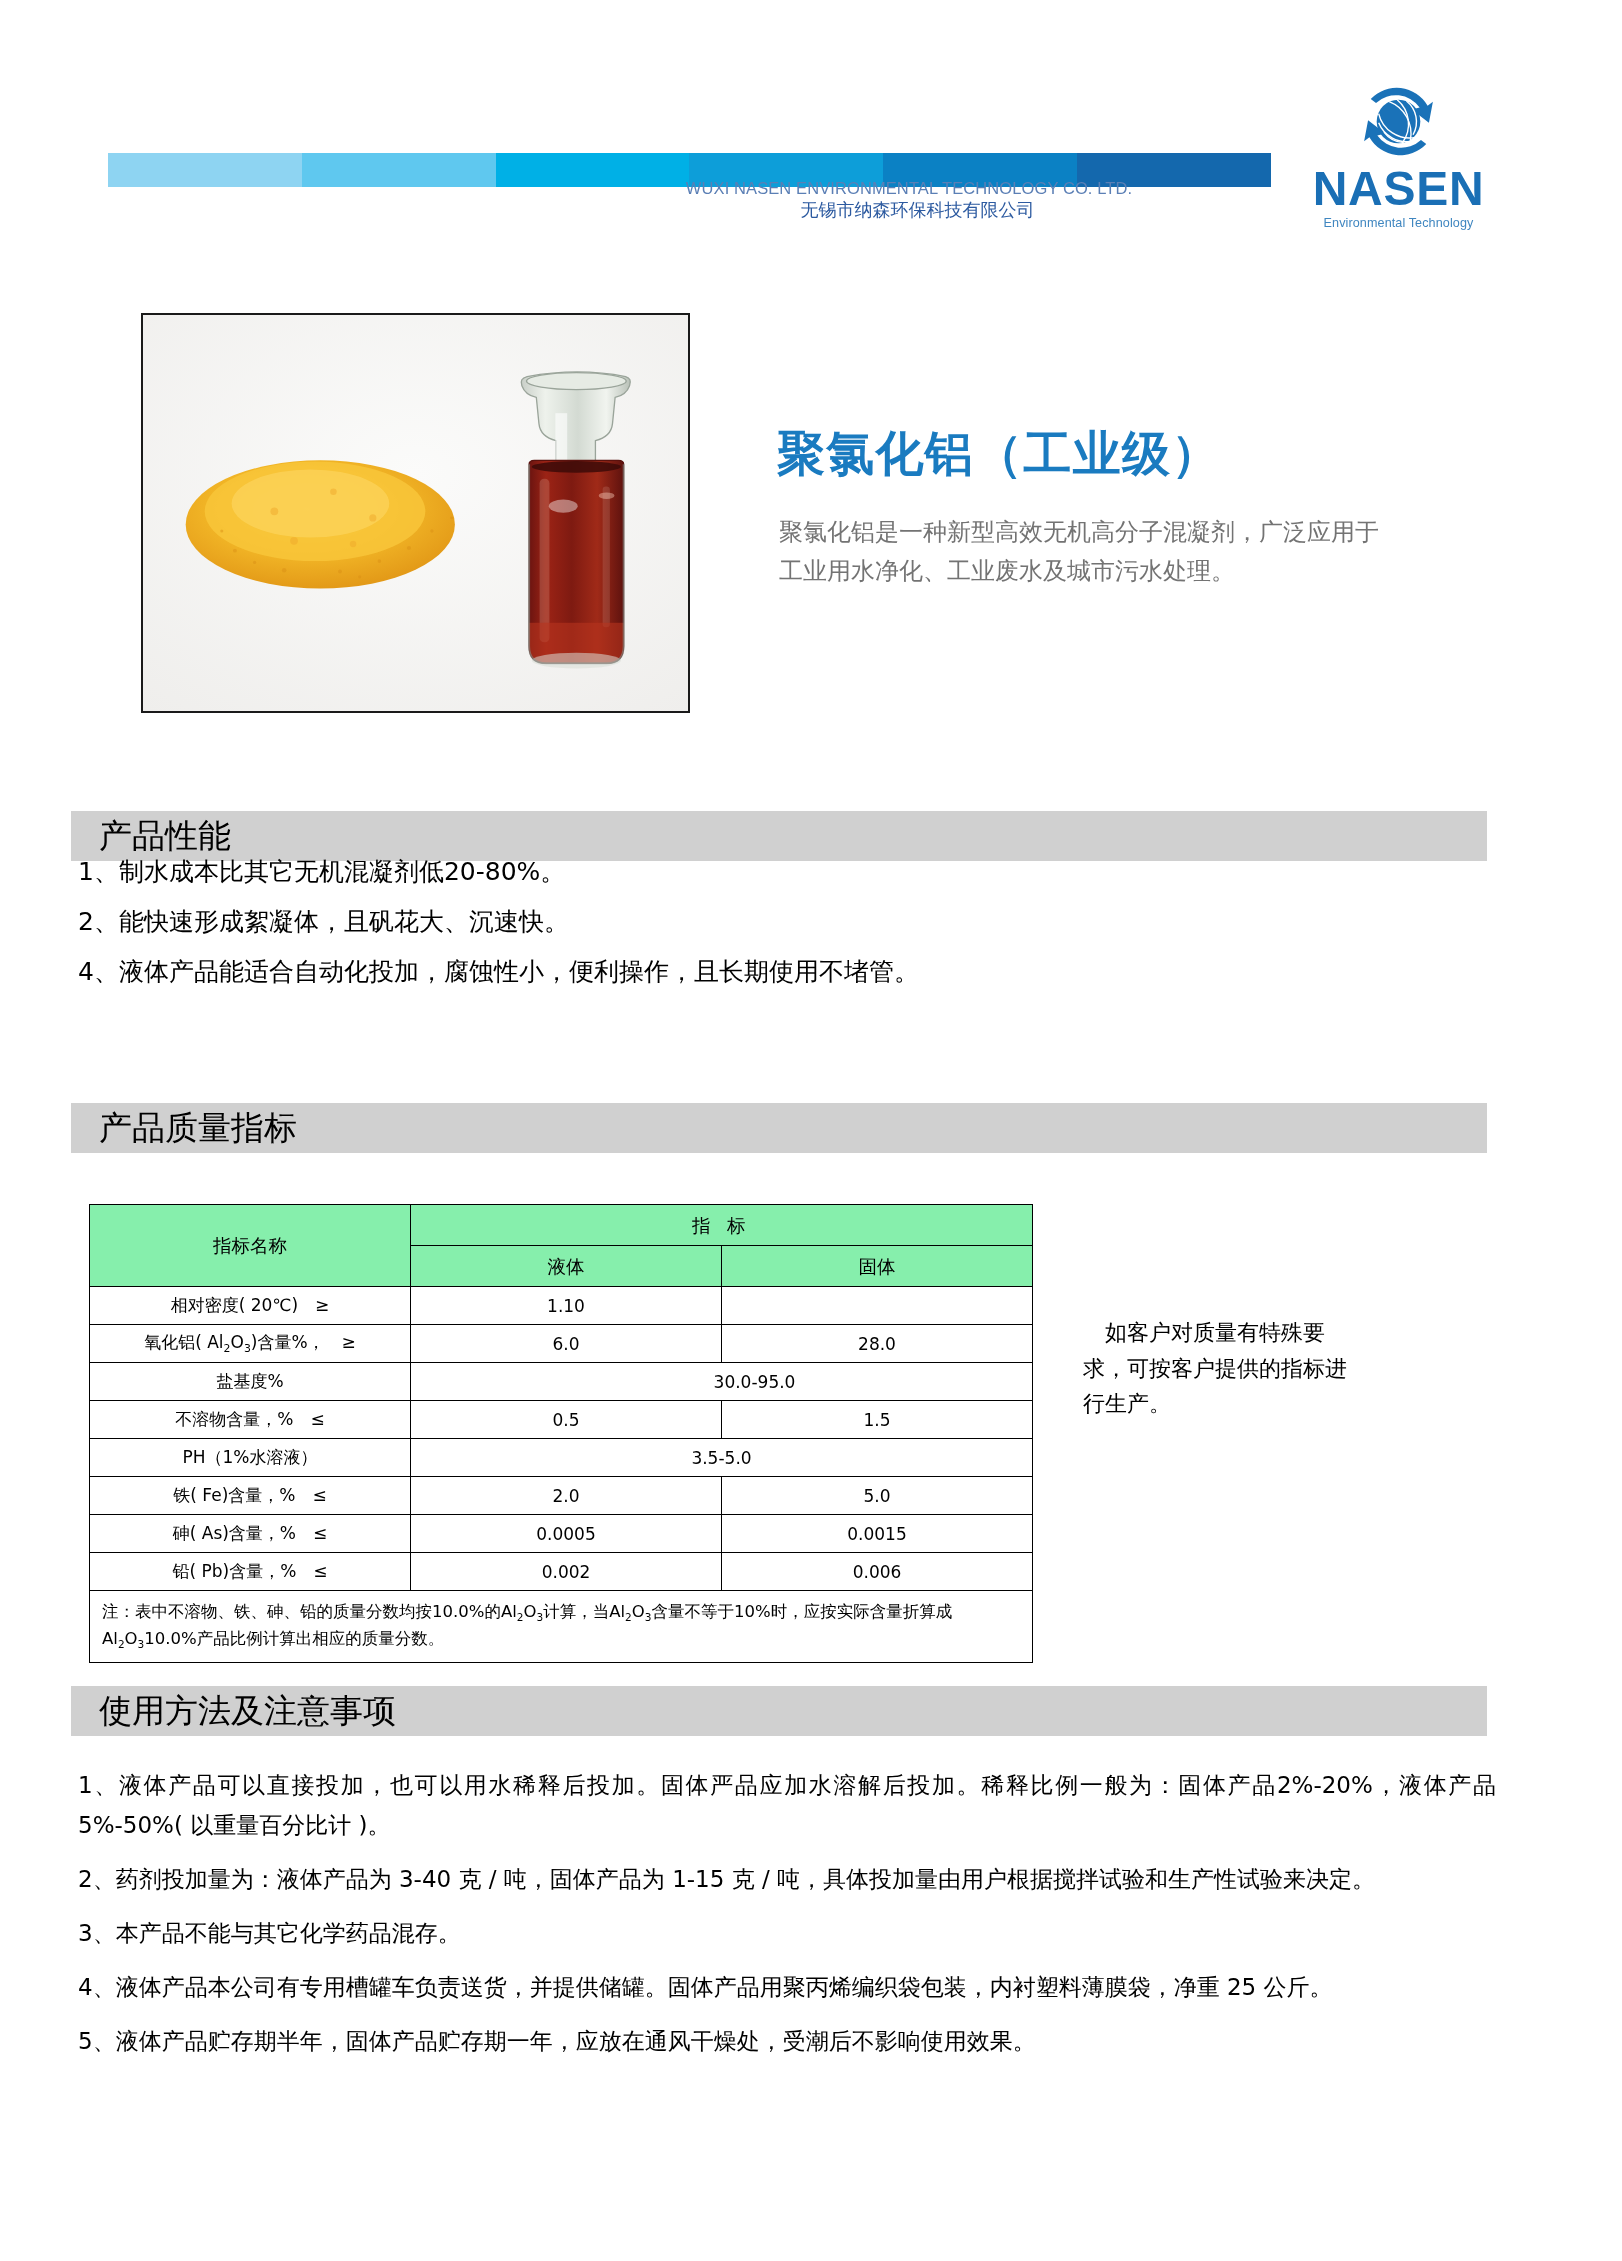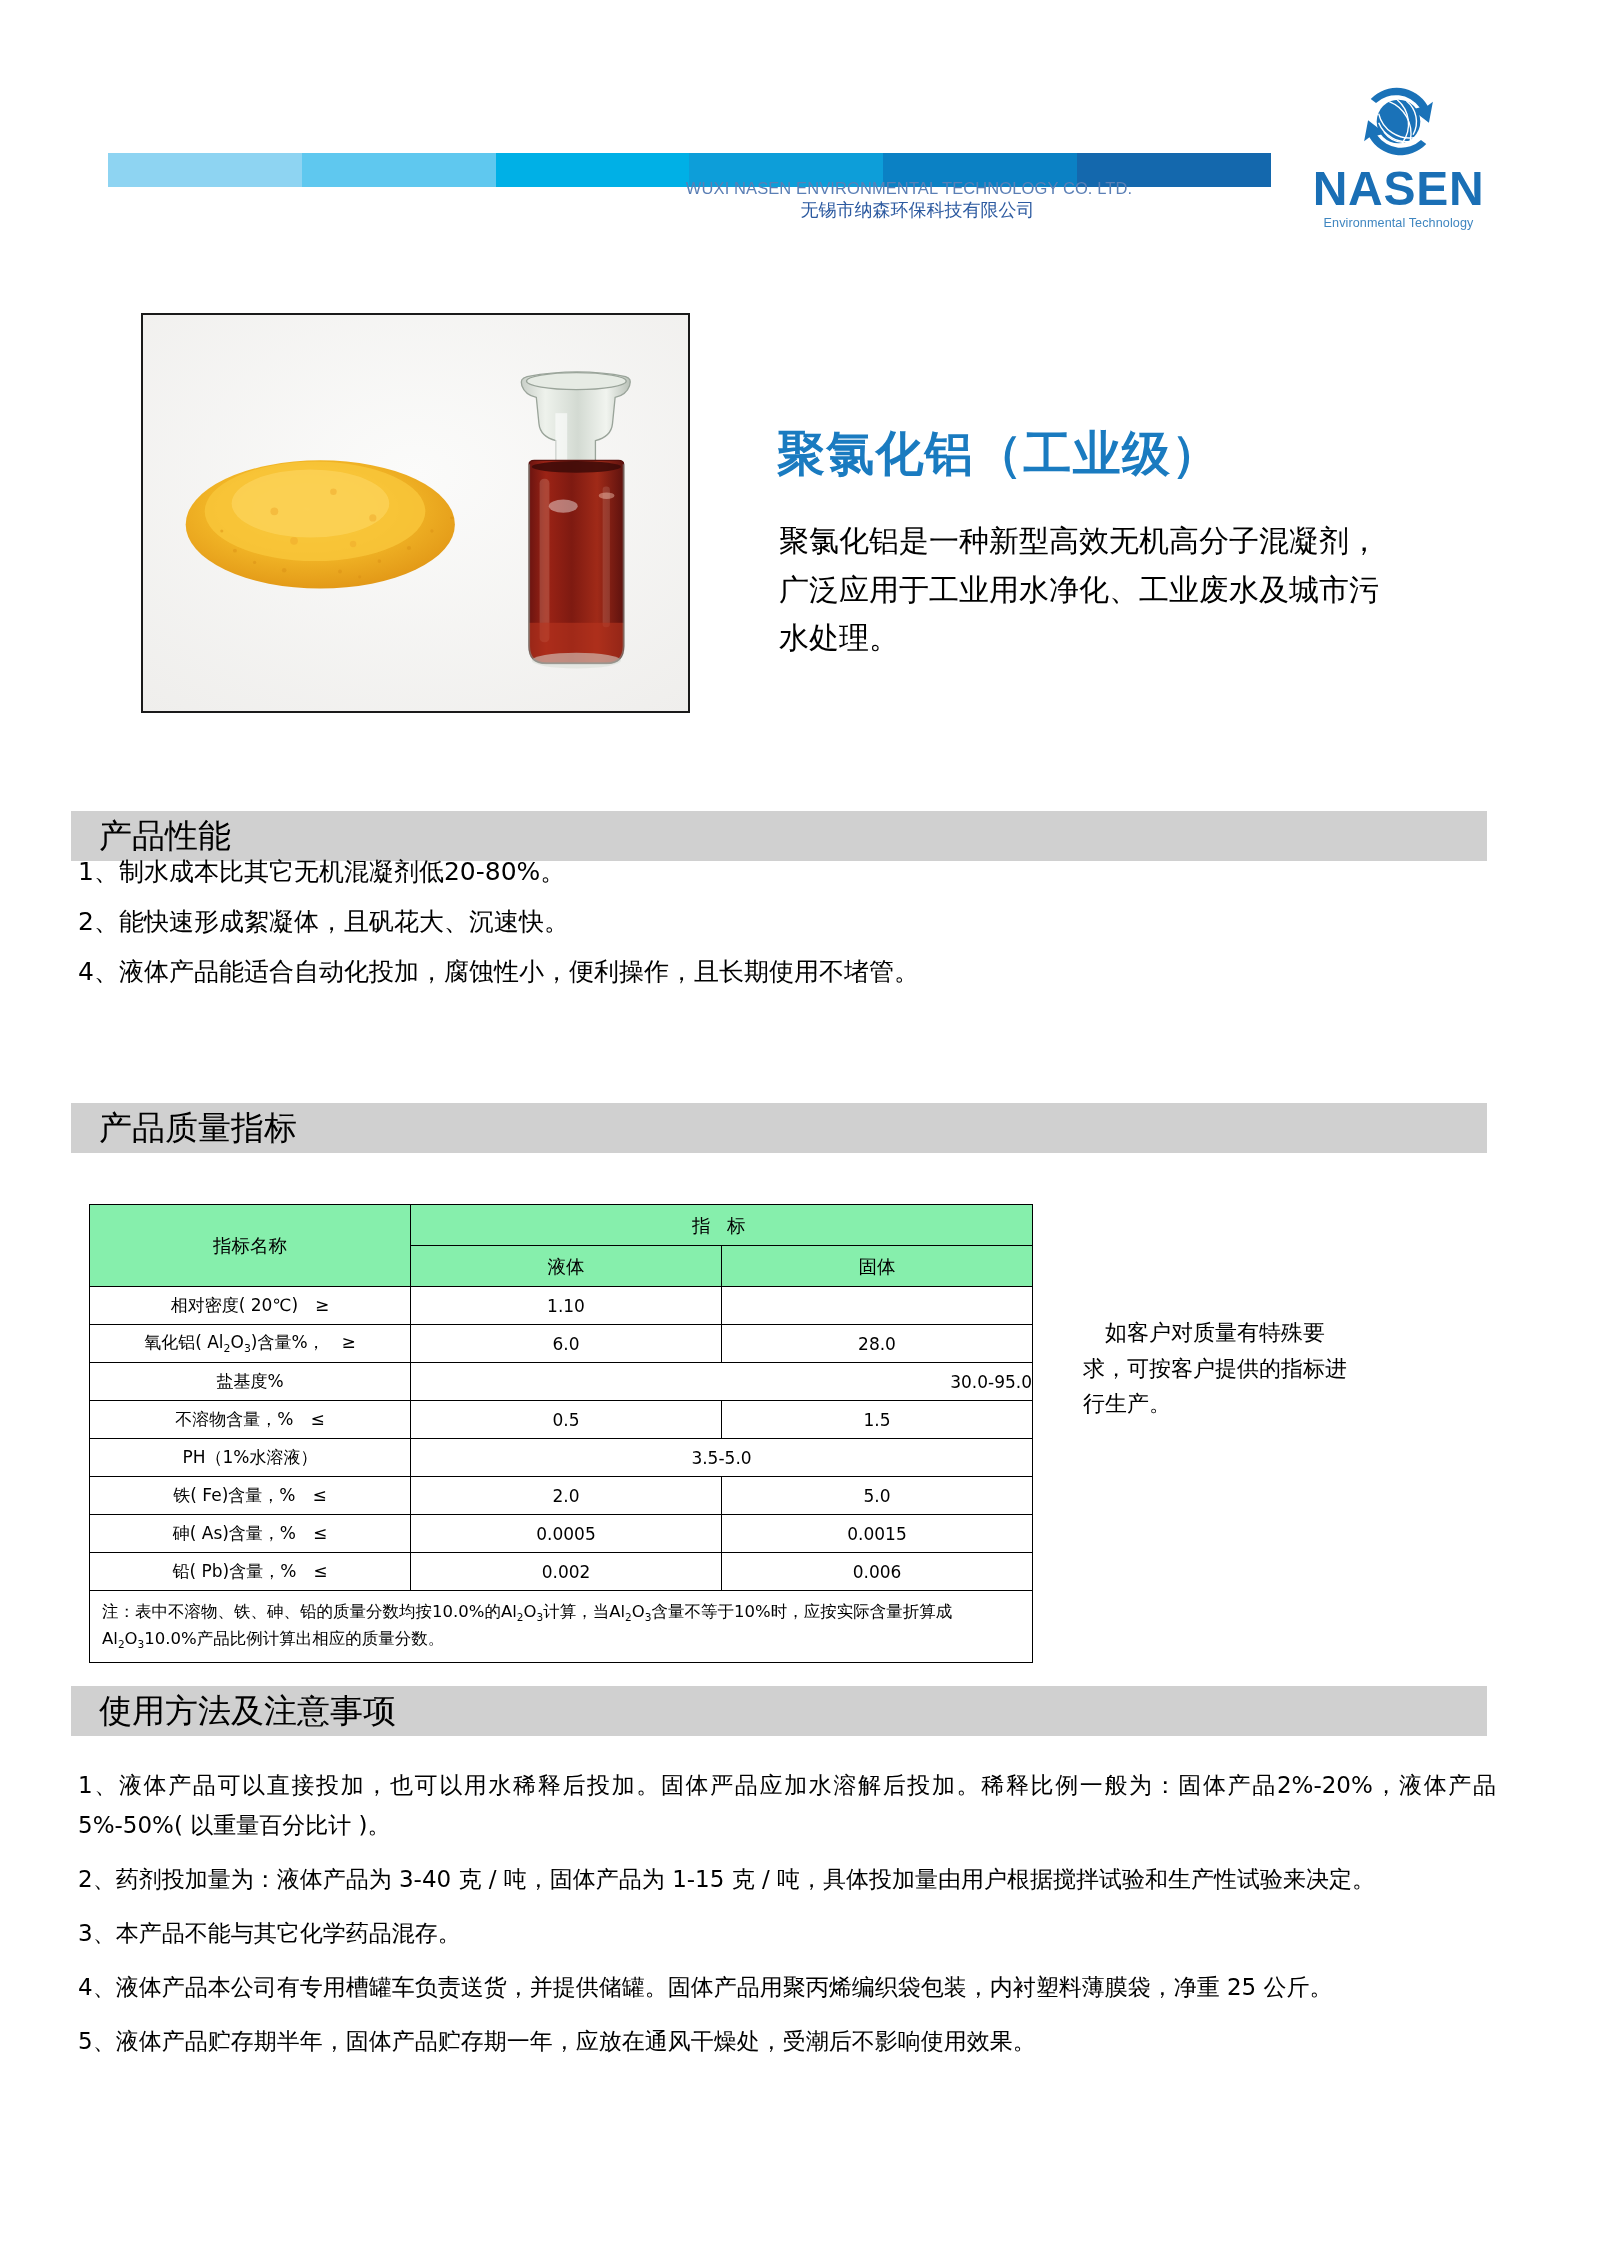--- a/index.html
+++ b/index.html
@@ -83,24 +83,24 @@
     font-weight: bold;
     color: #1a7bc0;
     letter-spacing: 1.3px;
     white-space: nowrap;
     font-family: "DejaVu Sans", "Liberation Sans", sans-serif;
   }
   .hero-desc {
     position: absolute;
     left: 779px; top: 489px;
     width: 618px;
-    font-size: 30px;
+    font-size: 24px;
     line-height: 1.62;
-    color: #000000;
-    font-family: Liberation Mono, monospace;
+    color: #737373;
+    font-family: Liberation Serif, serif;
   }
 
   
   .section-bar {
     position: absolute;
     left: 71px;
     width: 1416px;
     height: 50px;
     background: #d0d0d0;
   }
@@ -355,21 +355,21 @@
         <td>1.10</td>
         <td></td>
       </tr>
       <tr>
         <td>氧化铝( Al<sub>2</sub>O<sub>3</sub>)含量%，　≥</td>
         <td>6.0</td>
         <td>28.0</td>
       </tr>
       <tr>
         <td>盐基度%</td>
-        <td colspan="2" style="text-align: right; padding-left: 66px;">30.0-95.0</td>
+        <td colspan="2" style="text-align: center; padding-left: 66px;">30.0-95.0</td>
       </tr>
       <tr>
         <td>不溶物含量，%　≤</td>
         <td>0.5</td>
         <td>1.5</td>
       </tr>
       <tr>
         <td>PH（1%水溶液）</td>
         <td colspan="2">3.5-5.0</td>
       </tr>

